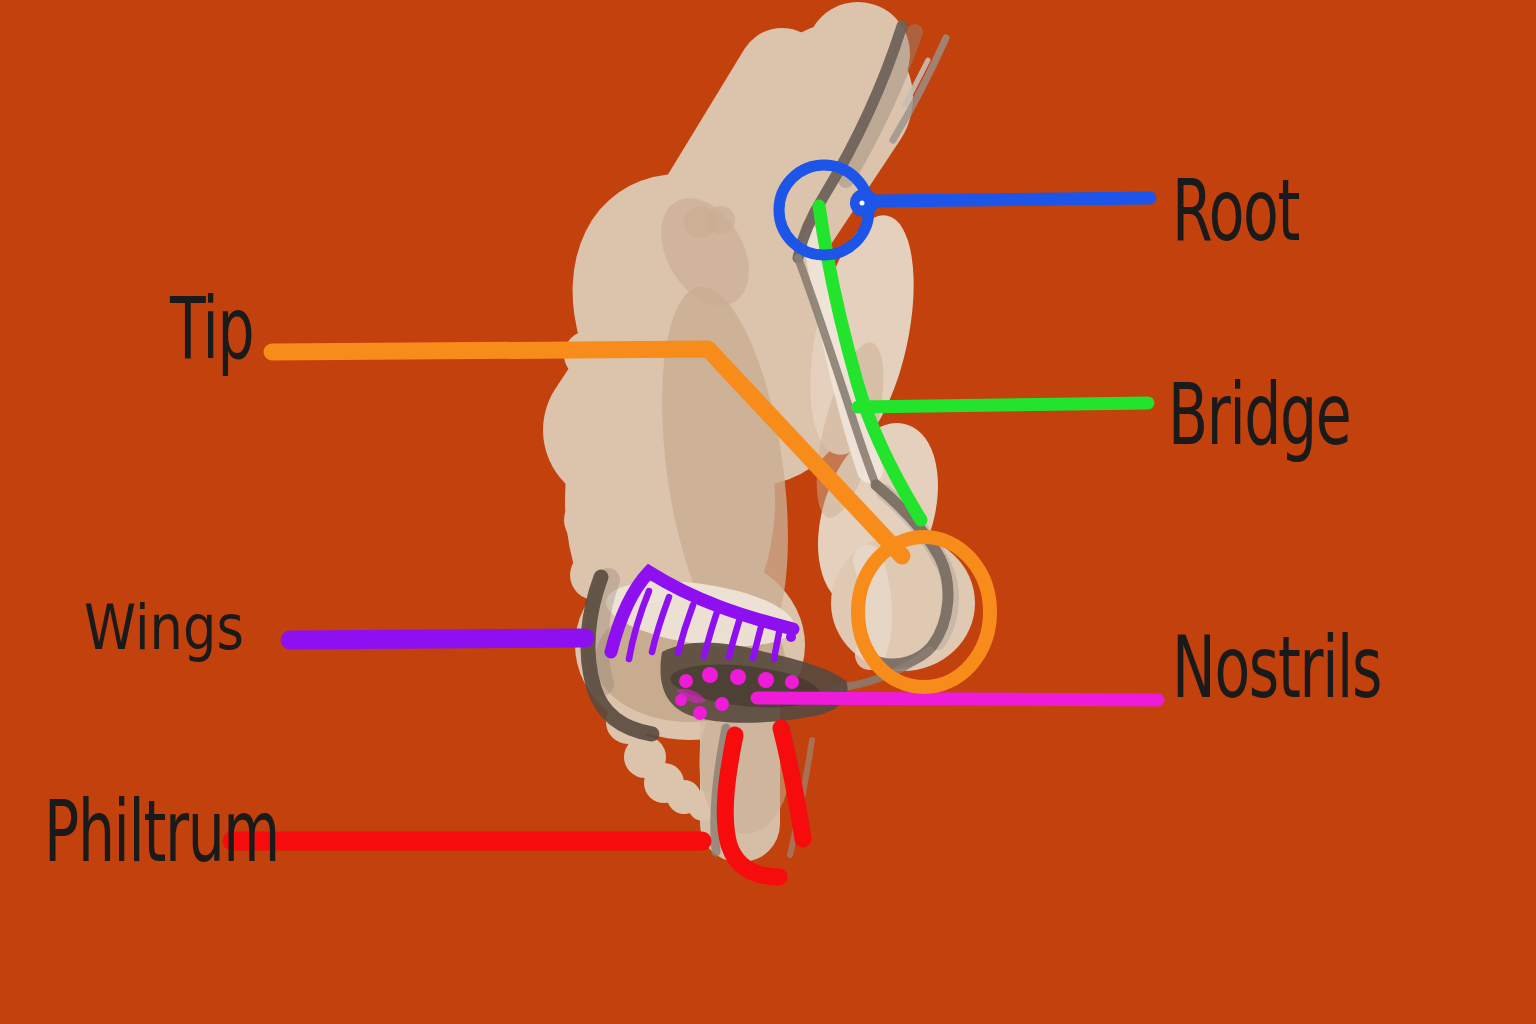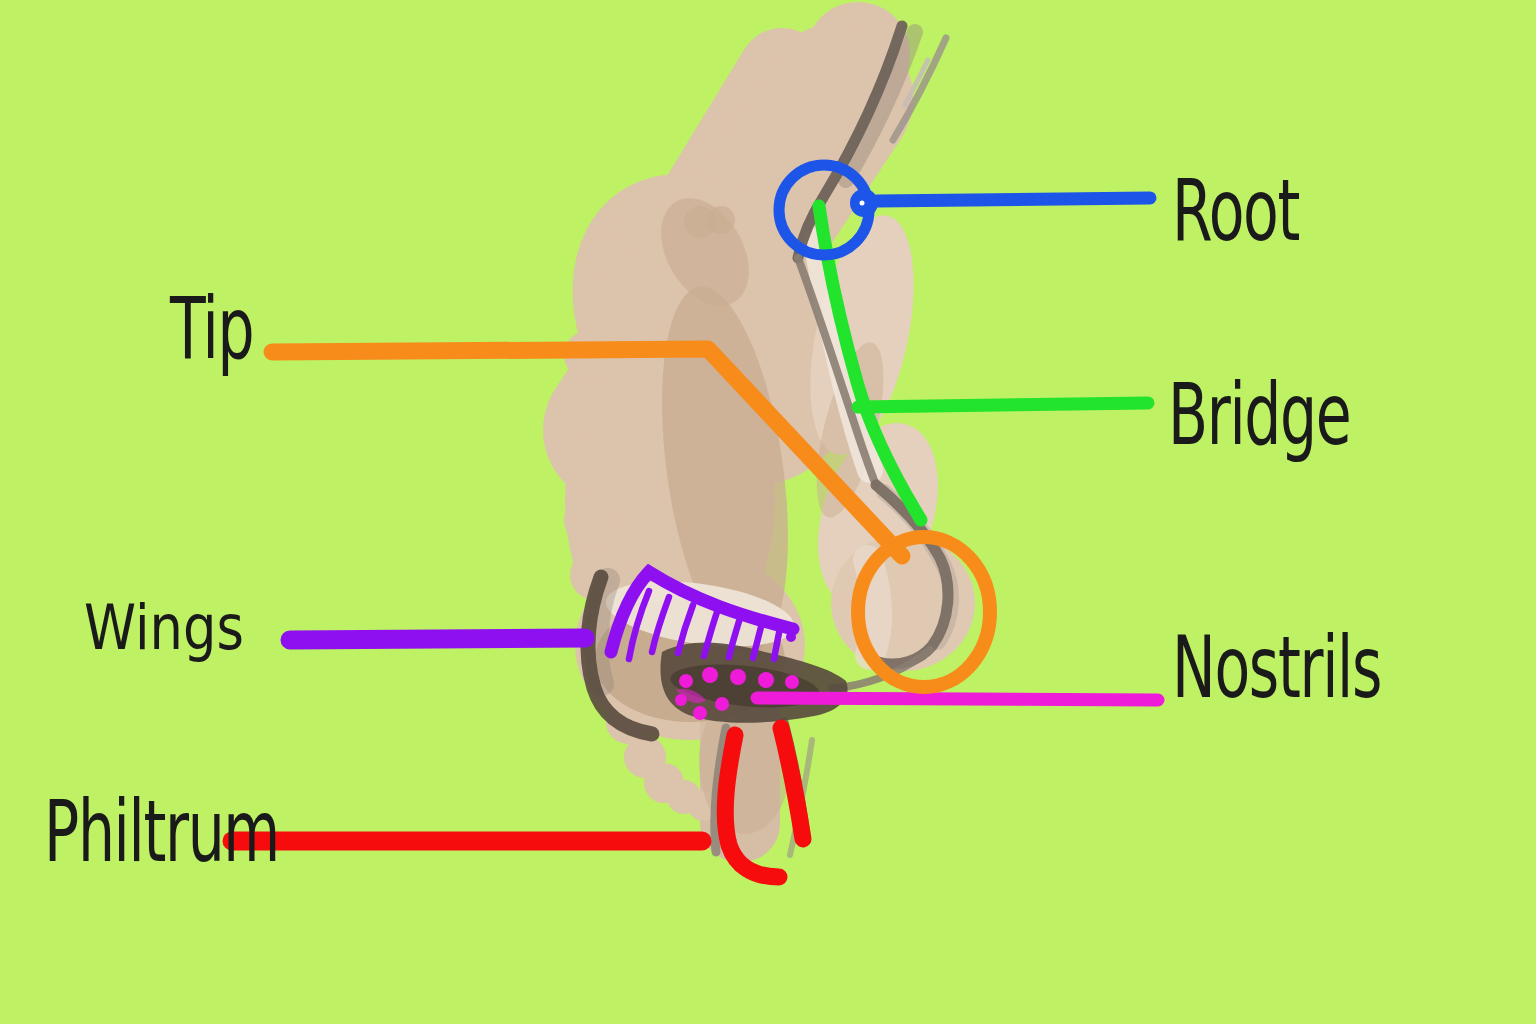--- a/index.html
+++ b/index.html
@@ -1,18 +1,18 @@
 <!DOCTYPE html>
 <html><head>
 <meta charset="utf-8">
 <style>
   html,body{margin:0;padding:0;background:#ffffff;}
   .stage{
     position:relative;width:1536px;height:1024px;overflow:hidden;
-    background:#bef264;font-family:"DejaVu Sans", sans-serif;
+    background:#c2410c;font-family:"DejaVu Sans", sans-serif;
   }
   .stage svg{position:absolute;left:0;top:0;}
   .label{
     position:absolute;color:#1a1a1a;line-height:1;white-space:nowrap;
     font-family:"DejaVu Sans", sans-serif;transform-origin:left top;
   }
   .hand{font-size:86px;transform:scaleX(0.68);letter-spacing:-2px;font-weight:500;}
   .plain{font-size:62px;transform:scaleX(0.85);letter-spacing:0px;font-weight:400;}
 </style>
 </head>

